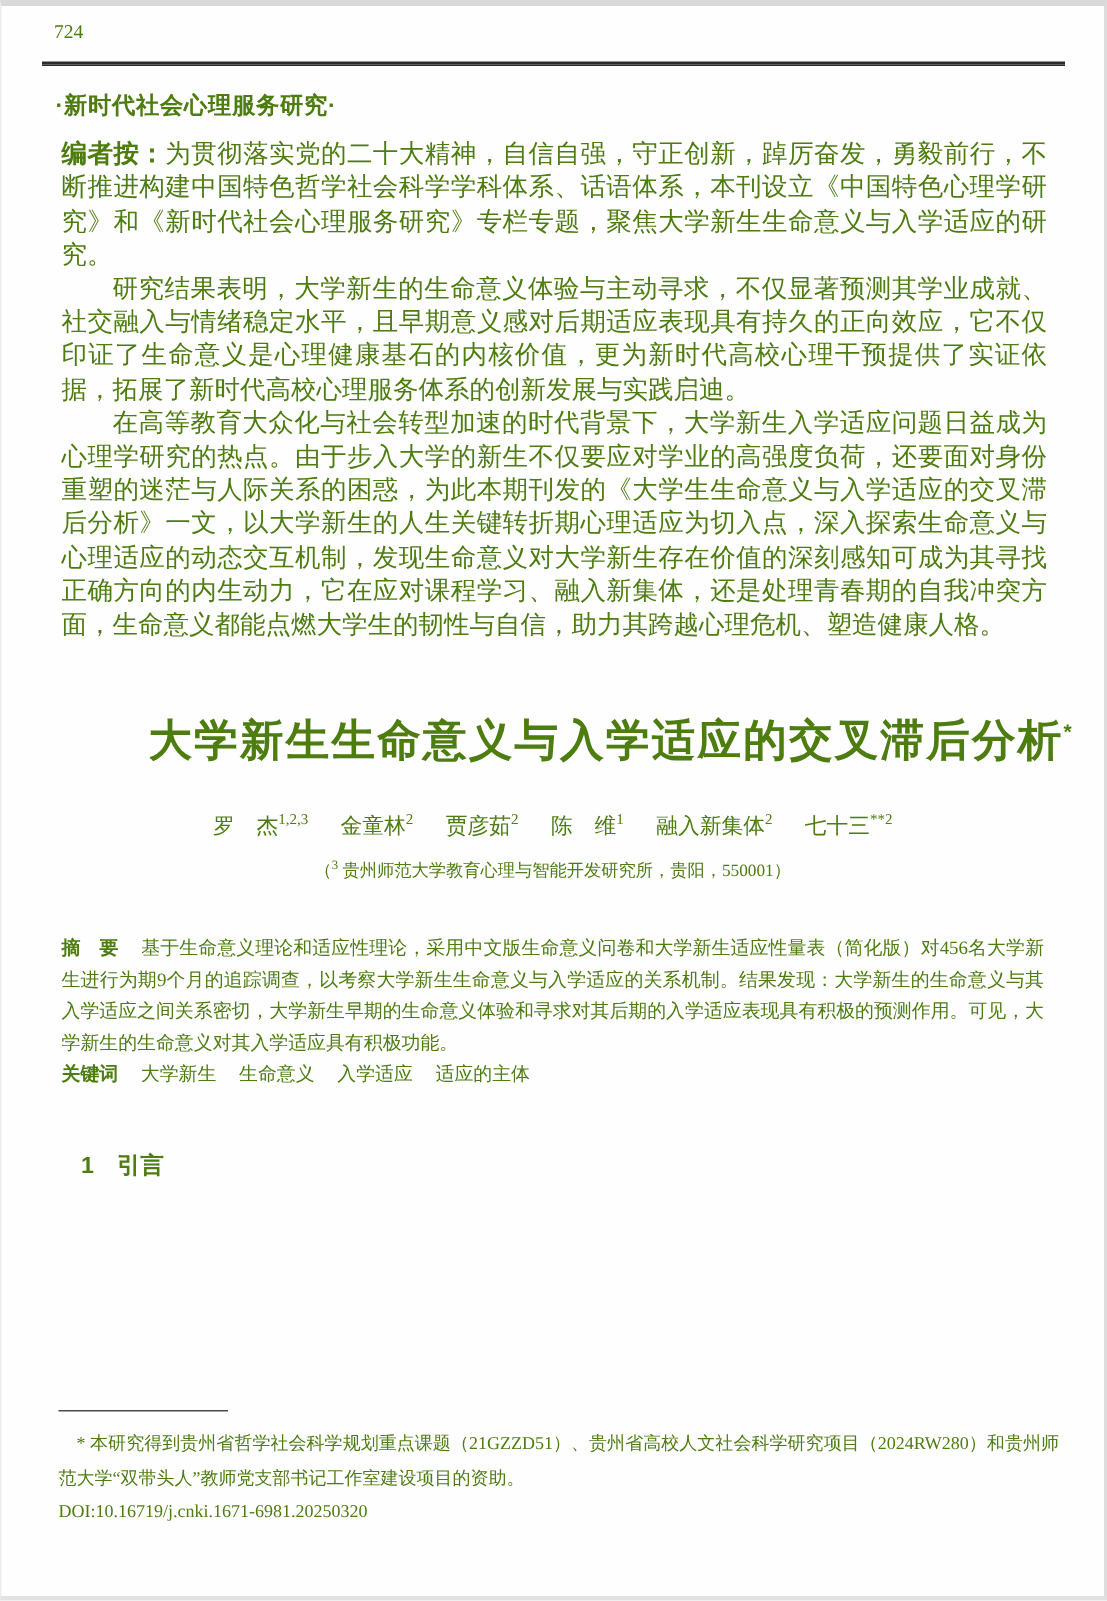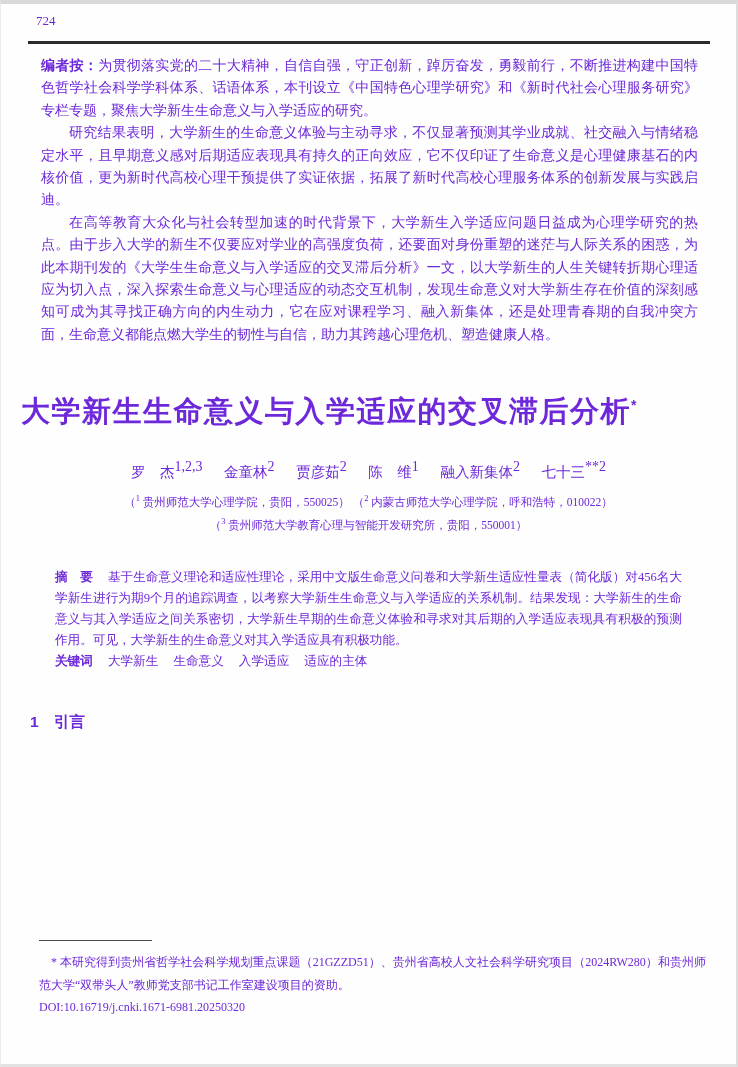--- a/index.html
+++ b/index.html
@@ -2,21 +2,21 @@
 <html lang="zh"><head>
 <meta charset="utf-8">
 <style>
   * { box-sizing: border-box; }
   html, body { margin: 0; padding: 0; background: #e9e9e9; }
   .page {
     position: relative;
     width: 738px; height: 1067px;
     margin: 0 auto;
     background: #fefefe;
-    color: #6d28d9;
+    color: #4d7c0f;
     border-top: 4px solid #d9d9d9;
     border-right: 2px solid #dddddd;
     border-bottom: 3px solid #e2e2e2;
     border-left: 1px solid #ececec;
     font-family: "Liberation Serif", "DejaVu Serif", serif;
     overflow: hidden;
   }
   
   .header { position: relative; height: 24px; margin-top: 9px; font-size: 13px; }
   .page-num { position: absolute; left: 35px; top: 0; }
@@ -29,51 +29,51 @@
   }
   
   .section-banner {
     margin: 16px 0 0 36px;
     font-family: "Liberation Sans", "DejaVu Sans", sans-serif;
     font-weight: bold; font-size: 15.5px; letter-spacing: 0.5px;
   }
   
   .editorial {
     margin: 11px 38px 0 40px;
-    font-size: 14px; line-height: 22.4px;
+    font-size: 17px; line-height: 22.4px;
     text-align: justify; text-justify: inter-character;
   }
   .editorial p { margin: 0; text-indent: 2em; }
   .editorial p.no-indent { text-indent: 0; }
   .editorial .ed-label { font-weight: bold; }
   
   .article-title {
     margin: 46px 20px 0;
-    text-align: left;
+    text-align: right;
     font-family: "Liberation Sans", "DejaVu Sans", sans-serif;
     font-weight: bold; font-size: 29px; letter-spacing: 1.5px;
   }
   .article-title sup { font-size: 14px; font-weight: bold; }
   .authors { margin-top: 27px; text-align: center; font-size: 14.5px; }
   .author { margin: 0 9px; white-space: nowrap; }
-  .author sup { font-size: 14px; }
+  .author sup { font-size: 10px; }
   .affiliations { margin-top: 7px; text-align: center; font-size: 11.5px; line-height: 19.5px; }
   .affiliation { white-space: nowrap; }
   .affiliation sup { font-size: 8.5px; }
   
   .abstract {
-    margin: 31px 54px 0;
+    margin: 31px 40px 0;
     font-size: 12.6px; line-height: 21px;
     text-align: justify; text-justify: inter-character;
   }
   .abstract p { margin: 0; }
   .abs-label, .kw-label { font-weight: bold; font-family: "Liberation Sans", "DejaVu Sans", sans-serif; margin-right: 1.2em; }
   .keyword { margin-right: 1.2em; }
   
-  .body-columns { display: flex; gap: 28px; margin: 38px 38px 0 28px; }
+  .body-columns { display: flex; gap: 28px; margin: 38px 38px 0 52px; }
   .col { width: 316px; }
   .sec-heading {
     margin: 2px 0 15px 1px;
     font-family: "Liberation Sans", "DejaVu Sans", sans-serif;
     font-weight: bold; font-size: 15.5px;
   }
   .col p {
     margin: 0;
     font-size: 15px; line-height: 26.6px;
     text-align: justify; text-justify: inter-character;
@@ -89,43 +89,40 @@
 </head>
 <body>
 
 <div class="page">
 
   <div class="header">
     <span class="page-num">724</span>
   </div>
   <div class="header-rule"></div>
 
+  <div class="section-banner">·新时代社会心理服务研究·</div>
 
   <div class="editorial">
     <p class="no-indent"><span class="ed-label">编者按：</span><span>为贯彻落实党的二十大精神，自信自强，守正创新，踔厉奋发，勇毅前行，不断推进构建中国特色哲学社会科学学科体系、话语体系，本刊设立《中国特色心理学研究》和《新时代社会心理服务研究》专栏专题，聚焦大学新生生命意义与入学适应的研究。</span></p>
     <p>研究结果表明，大学新生的生命意义体验与主动寻求，不仅显著预测其学业成就、社交融入与情绪稳定水平，且早期意义感对后期适应表现具有持久的正向效应，它不仅印证了生命意义是心理健康基石的内核价值，更为新时代高校心理干预提供了实证依据，拓展了新时代高校心理服务体系的创新发展与实践启迪。</p>
     <p>在高等教育大众化与社会转型加速的时代背景下，大学新生入学适应问题日益成为心理学研究的热点。由于步入大学的新生不仅要应对学业的高强度负荷，还要面对身份重塑的迷茫与人际关系的困惑，为此本期刊发的《大学生生命意义与入学适应的交叉滞后分析》一文，以大学新生的人生关键转折期心理适应为切入点，深入探索生命意义与心理适应的动态交互机制，发现生命意义对大学新生存在价值的深刻感知可成为其寻找正确方向的内生动力，它在应对课程学习、融入新集体，还是处理青春期的自我冲突方面，生命意义都能点燃大学生的韧性与自信，助力其跨越心理危机、塑造健康人格。</p>
   </div>
 
   <h1 class="article-title"><span>大学新生生命意义与入学适应的交叉滞后分析</span><sup>*</sup></h1>
 
   <div class="authors">
     <span class="author"><span>罗　杰</span><sup>1,2,3</sup></span>
     <span class="author"><span>金童林</span><sup>2</sup></span>
     <span class="author"><span>贾彦茹</span><sup>2</sup></span>
     <span class="author"><span>陈　维</span><sup>1</sup></span>
     <span class="author"><span>融入新集体</span><sup>2</sup></span>
     <span class="author"><span>七十三</span><sup>**2</sup></span>
   </div>
 
   <div class="affiliations">
-    <div>
-      <span class="affiliation"><span>（</span><sup>1</sup><span> 贵州师范大学心理学院，贵阳，550025）</span></span>
-      <span class="affiliation"><span>（</span><sup>2</sup><span> 内蒙古师范大学心理学院，呼和浩特，010022）</span></span>
-    </div>
     <div>
       <span class="affiliation"><span>（</span><sup>3</sup><span> 贵州师范大学教育心理与智能开发研究所，贵阳，550001）</span></span>
     </div>
   </div>
 
   <div class="abstract">
     <p><span class="abs-label">摘　要</span><span>基于生命意义理论和适应性理论，采用中文版生命意义问卷和大学新生适应性量表（简化版）对456名大学新生进行为期9个月的追踪调查，以考察大学新生生命意义与入学适应的关系机制。结果发现：大学新生的生命意义与其入学适应之间关系密切，大学新生早期的生命意义体验和寻求对其后期的入学适应表现具有积极的预测作用。可见，大学新生的生命意义对其入学适应具有积极功能。</span></p>
     <p><span class="kw-label">关键词</span><span class="keyword">大学新生</span><span class="keyword">生命意义</span><span class="keyword">入学适应</span><span class="keyword">适应的主体</span></p>
   </div>
 

